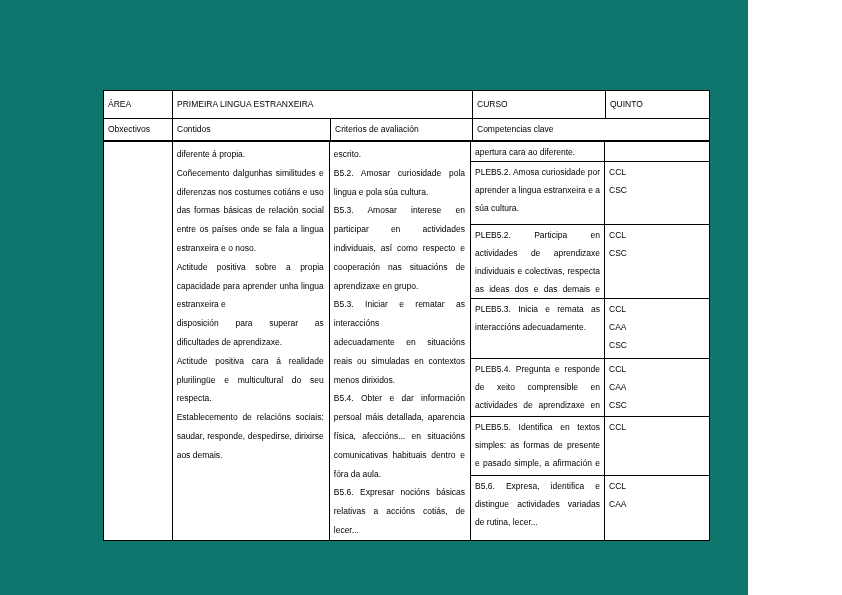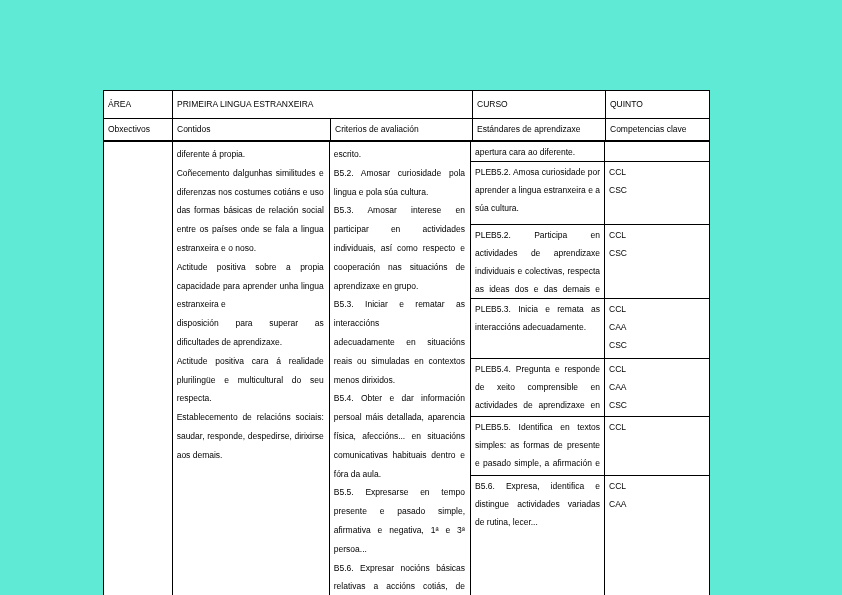--- a/index.html
+++ b/index.html
@@ -7,23 +7,23 @@
     padding: 0;
     background: #ffffff;
     width: 842px;
     height: 595px;
     font-family: "Liberation Sans", sans-serif;
     color: #000000;
     -webkit-font-smoothing: antialiased;
   }
   .page {
     position: relative;
-    width: 842px;
+    width: 748px;
     height: 595px;
-    background: #5eead4;
+    background: #0f766e;
     overflow: hidden;
   }
   .tbl {
     position: absolute;
     left: 103px;
     top: 90px;
     width: 607px;
     box-sizing: border-box;
     border: 1px solid #000;
     font-size: 8.5px;
@@ -97,21 +97,20 @@
       <div class="hcell w1">ÁREA</div>
       <div class="hcell w23">PRIMEIRA LINGUA ESTRANXEIRA</div>
       <div class="hcell w4">CURSO</div>
       <div class="hcell w5">QUINTO</div>
     </div>
 
     <div class="row hrow2">
       <div class="hcell w1">Obxectivos</div>
       <div class="hcell w2">Contidos</div>
       <div class="hcell w3">Criterios de avaliación</div>
-      <div class="hcell w4">Estándares de aprendizaxe</div>
       <div class="hcell w5">Competencias clave</div>
     </div>
 
     <div class="tbody">
       <div class="colcell c1"></div>
 
       <div class="colcell c2">
         <p class="para">diferente á propia.</p>
         <p class="para">Coñecemento dalgunhas similitudes e diferenzas nos costumes cotiáns e uso das formas básicas de relación social entre os países onde se fala a lingua estranxeira e o noso.</p>
         <p class="para">Actitude positiva sobre a propia capacidade para aprender unha lingua estranxeira e</p>
@@ -120,21 +119,20 @@
         <p class="para">Establecemento de relacións sociais: saudar, responde, despedirse, dirixirse aos demais.</p>
       </div>
 
       <div class="colcell c3">
         <p class="para">escrito.</p>
         <p class="para">B5.2. Amosar curiosidade pola lingua e pola súa cultura.</p>
         <p class="para">B5.3. Amosar interese en participar en actividades individuais, así como respecto e cooperación nas situacións de aprendizaxe en grupo.</p>
         <p class="para">B5.3. Iniciar e rematar as interaccións</p>
         <p class="para">adecuadamente en situacións reais ou simuladas en contextos menos dirixidos.</p>
         <p class="para">B5.4. Obter e dar información persoal máis detallada, aparencia física, afeccións... en situacións comunicativas habituais dentro e fóra da aula.</p>
-        <p class="para">B5.5. Expresarse en tempo presente e pasado simple, afirmativa e negativa, 1ª e 3ª persoa...</p>
         <p class="para">B5.6. Expresar nocións básicas relativas a accións cotiás, de lecer...</p>
 
       </div>
 
       <div class="c45">
         <div class="subrow" style="height:20px">
           <div class="std">apertura cara ao diferente.</div>
           <div class="comp"></div>
         </div>
         <div class="subrow" style="height:63px">

